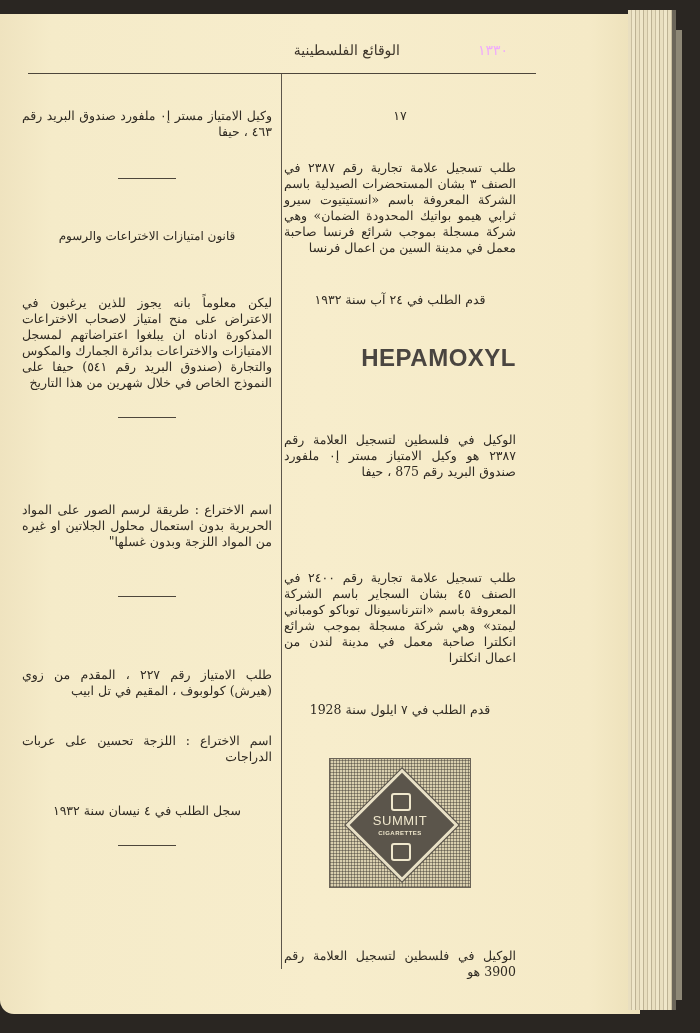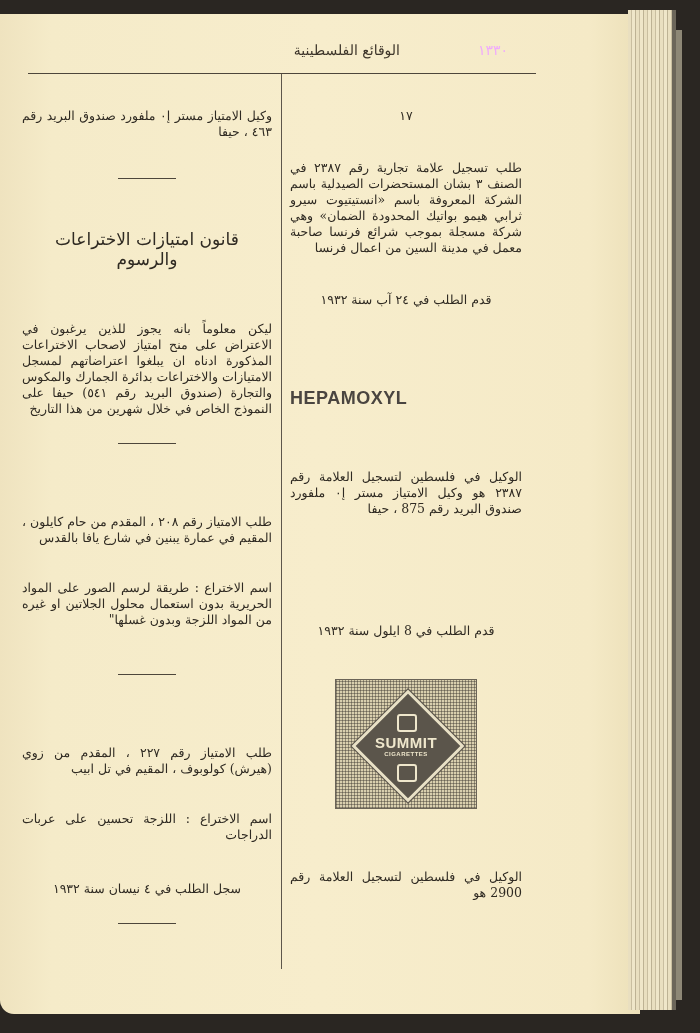--- a/index.html
+++ b/index.html
@@ -29,49 +29,49 @@
   .page-number {
     position:absolute; left:478px; top:42px; font-size:14px; color:#f0abfc;
   }
   .header-rule {
     position:absolute; left:28px; width:508px; top:73px; height:1px; background:#4d463b;
   }
   .col-divider {
     position:absolute; left:281px; top:74px; width:1px; height:895px; background:#5e574b;
   }
   .col-left { position:absolute; left:22px; width:250px; top:88px; }
-  .col-right { position:absolute; left:290px; width:232px; top:88px; }
+  .col-right { position:absolute; left:284px; width:232px; top:88px; }
   .txt {
     font-size:12.5px; line-height:16px; color:#2f2a22; text-align:justify;
     text-align-last:right;
     margin-top:20px;
   }
   .centered { text-align:center; text-align-last:center; }
   .sep { width:58px; height:1px; background:#4d463b; margin:0 auto; }
   .big {
-    font-family:"Liberation Sans", sans-serif; font-weight:bold; font-size:18px;
-    color:#4a4540; text-align:left; letter-spacing:0.5px;margin-top:44px;
+    font-family:"Liberation Sans", sans-serif; font-weight:bold; font-size:24px;
+    color:#4a4540; text-align:right; letter-spacing:0.5px;
   }
-  .heading { font-size:17px; text-align:center; color:#2f2a22; }
+  .heading { font-size:12px; text-align:center; color:#2f2a22; }
   .logo {
     width:140px; height:128px; margin:0 auto; position:relative;
     border:1px solid #6b6457;
     background:
       repeating-linear-gradient(0deg, rgba(60,55,48,.45) 0 1px, transparent 1px 3px),
       repeating-linear-gradient(90deg, rgba(60,55,48,.45) 0 1px, transparent 1px 3px),
       #d9cfae;
   }
   .logo-diamond {
     position:absolute; left:32px; top:26px; width:74px; height:74px;
     transform:rotate(45deg);
     background:#5b554b; border:3px solid #e9e1c6; outline:1px solid #5b554b;
   }
   .logo-word {
     position:absolute; left:0; width:140px; top:54px; text-align:center;
-    font-family:"Liberation Sans", sans-serif; font-weight:bold; font-size:15px;
+    font-family:"Liberation Sans", sans-serif; font-weight:normal; font-size:13px;
     color:#efe7cc; letter-spacing:0.5px;
   }
   .logo-sub {
     position:absolute; left:0; width:140px; top:71px; text-align:center;
     font-family:"Liberation Sans", sans-serif; font-weight:bold; font-size:6px;
     color:#efe7cc; letter-spacing:0.5px;
   }
   .logo-mark-top, .logo-mark-bot {
     position:absolute; left:61px; width:16px; height:14px;
     border:2px solid #efe7cc; border-radius:3px;
@@ -96,21 +96,20 @@
   <div class="sep"></div>
   <div style="height:50px"></div>
   <div class="heading">قانون امتيازات الاختراعات والرسوم</div>
   <div style="height:10px"></div>
   <div style="height:22px"></div>
   <div class="txt">ليكن معلوماً بانه يجوز للذين يرغبون في الاعتراض على منح امتياز لاصحاب الاختراعات المذكورة ادناه ان يبلغوا اعتراضاتهم لمسجل الامتيازات والاختراعات بدائرة الجمارك والمكوس والتجارة (صندوق البريد رقم ٥٤١) حيفا على النموذج الخاص في خلال شهرين من هذا التاريخ</div>
   <div style="height:26px"></div>
   <div class="sep"></div>
   <div style="height:50px"></div>
 
-  <div class="txt">طلب الامتياز رقم ٢٠٨ ، المقدم من حام كايلون ، المقيم في عمارة يبنين في شارع يافا بالقدس</div>
   <div style="height:14px"></div>
   <div class="txt">اسم الاختراع : طريقة لرسم الصور على المواد الحريرية بدون استعمال محلول الجلاتين او غيره من المواد اللزجة وبدون غسلها"</div>
   <div style="height:20px"></div>
   <div style="height:26px"></div>
   <div class="sep"></div>
   <div style="height:50px"></div>
 
   <div class="txt">طلب الامتياز رقم ٢٢٧ ، المقدم من زوي (هيرش) كولوبوف ، المقيم في تل ابيب</div>
   <div style="height:14px"></div>
   <div class="txt">اسم الاختراع : اللزجة تحسين على عربات الدراجات</div>
@@ -126,25 +125,26 @@
   <div class="txt">طلب تسجيل علامة تجارية رقم ٢٣٨٧ في الصنف ٣ بشان المستحضرات الصيدلية باسم الشركة المعروفة باسم «انستيتيوت سيرو ثرابي هيمو بواتيك المحدودة الضمان» وهي شركة مسجلة بموجب شرائع فرنسا صاحبة معمل في مدينة السين من اعمال فرنسا</div>
   <div style="height:16px"></div>
   <div class="txt centered">قدم الطلب في ٢٤ آب سنة ١٩٣٢</div>
   <div style="height:36px"></div>
   <div class="big" style="direction:ltr">HEPAMOXYL</div>
   <div style="height:40px"></div>
   <div class="txt">الوكيل في فلسطين لتسجيل العلامة رقم ٢٣٨٧ هو وكيل الامتياز مستر إ٠ ملفورد صندوق البريد رقم 875 ، حيفا</div>
   <div style="height:54px"></div>
 
   <div style="height:16px"></div>
+  <div class="txt">طلب تسجيل علامة تجارية رقم ٢٤٠٠ في الصنف ٤٥ بشان السجاير باسم الشركة المعروفة باسم «انترناسيونال توباكو كومباني ليمتد» وهي شركة مسجلة بموجب شرائع انكلترا صاحبة معمل في مدينة لندن من اعمال انكلترا</div>
   <div style="height:16px"></div>
-  <div class="txt centered">قدم الطلب في 8 ايلول سنة ١٩٣٢</div>
+  <div class="txt centered">قدم الطلب في ٧ ايلول سنة 1928</div>
   <div style="height:40px"></div>
   <div class="logo" style="direction:ltr">
     <div class="logo-diamond"></div>
     <div class="logo-mark-top"></div>
     <div class="logo-word">SUMMIT</div>
     <div class="logo-sub">CIGARETTES</div>
     <div class="logo-mark-bot"></div>
   </div>
   <div style="height:40px"></div>
-  <div class="txt">الوكيل في فلسطين لتسجيل العلامة رقم 2900 هو</div>
+  <div class="txt">الوكيل في فلسطين لتسجيل العلامة رقم 3900 هو</div>
 </div>
 
 </body></html>

